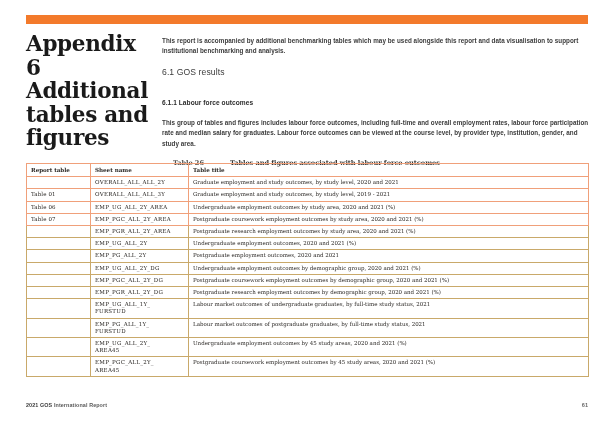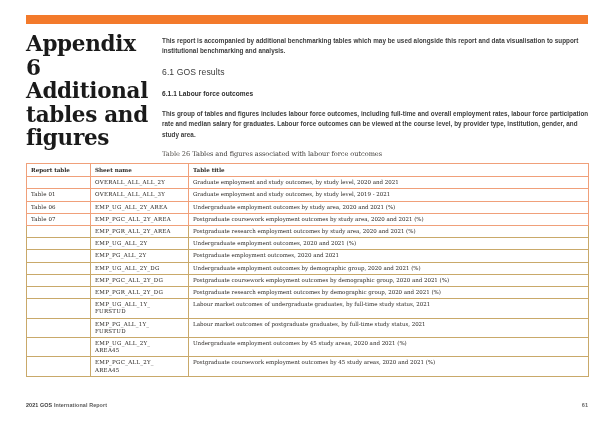--- a/index.html
+++ b/index.html
@@ -70,21 +70,21 @@
     color: #3b3b3b;
     margin: 0 0 9px 0;
     font-weight: 600;
     letter-spacing: 0.04px;
   }
 
   .h2 {
     font-size: 8.6px;
     line-height: 12px;
     color: #3b3b3b;
-    margin: 0 0 11px 0;
+    margin: 0 0 20px 0;
     font-weight: 400;
     letter-spacing: 0.1px;
   }
 
   .h3 {
     font-size: 6.6px;
     line-height: 10px;
     color: #2d2d2d;
     margin: 0 0 10px 0;
     font-weight: bold;
@@ -93,25 +93,27 @@
 
   .table-caption {
     font-family: "DejaVu Serif", serif;
     font-size: 6.6px;
     line-height: 10px;
     color: #54504c;
     margin: 0 0 3px 0;
     letter-spacing: -0.05px;
   }
   .table-caption .cap-num {
-    font-weight: normal;
+    font-weight: bold;
+    margin-left: 11px;
   }
   .table-caption .cap-text {
-    font-weight: normal;
+    font-weight: bold;
     color: #3a3734;
+    margin-left: 24px;
   }
 
   
   .data-table-wrap {
     position: absolute;
     left: 22px;
     top: 163px;
     width: 562px;
   }
   table.data-table {

